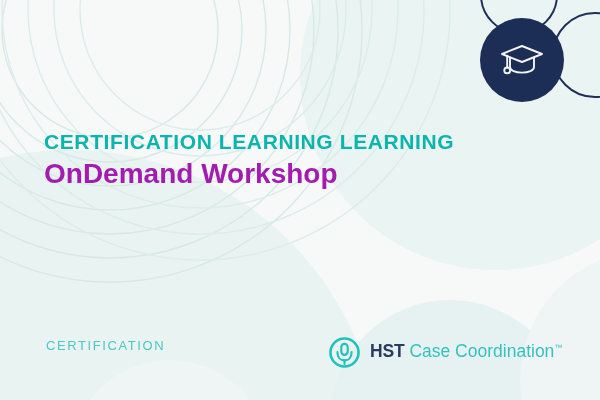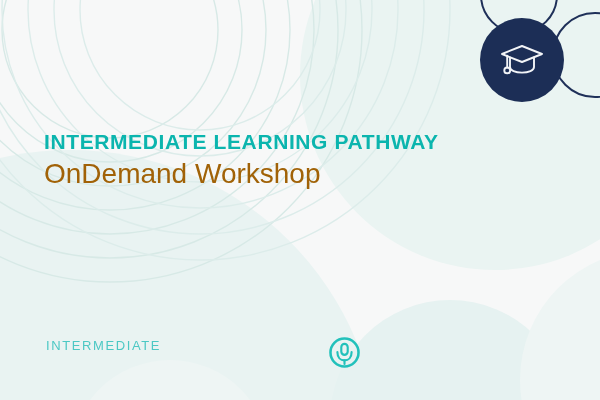--- a/index.html
+++ b/index.html
@@ -130,22 +130,22 @@
   }
   .title-main {
     font-size: 31px;
     font-weight: bold;
     color: #0bb5ae;
     margin: 34px 0 0 0;
     line-height: 1.1;
   }
   .title-sub {
     font-size: 28px;
-    font-weight: normal;
-    color: #a16207;
+    font-weight: bold;
+    color: #a21caf;
     margin: 5px 0 0 0;
     line-height: 1.15;
   }
 
   
   .level {
     position: absolute;
     left: 46px;
     top: 338px;
     font-size: 13px;
@@ -231,28 +231,31 @@
           <path d="M23 5 L43 13 L23 21 L3 13 Z"></path>
           <path d="M11 16.5 V26 C11 29.4 16.4 31.6 23 31.6 C29.6 31.6 35 29.4 35 26 V16.5"></path>
           <path d="M8.2 14.6 V26.5"></path>
         </g>
         <circle cx="8.2" cy="29.4" r="2.9" fill="none" stroke="#f2f4f7" stroke-width="1.9"></circle>
       </svg>
     </div>
   </div>
 
   <div class="content">
-    <p class="eyebrow">INTERMEDIATE LEARNING PATHWAY</p>
+    <p class="eyebrow">CERTIFICATION LEARNING LEARNING</p>
     <p class="title-sub">OnDemand Workshop</p>
   </div>
 
-  <div class="level">INTERMEDIATE</div>
+  <div class="level">CERTIFICATION</div>
 
   <div class="logo">
     <svg class="logo-mark" viewBox="0 0 40 40">
       <circle cx="20" cy="20" r="17" fill="none" stroke="#22c1bb" stroke-width="3.1"></circle>
       <rect x="16.1" y="9.6" width="7.8" height="13.2" rx="3.9" fill="none" stroke="#22c1bb" stroke-width="2.6"></rect>
       <path d="M11.4 19.6 C11.4 26.1 15.2 29.6 20 29.6 C24.8 29.6 28.6 26.1 28.6 19.6" fill="none" stroke="#22c1bb" stroke-width="2.6" stroke-linecap="round"></path>
       <path d="M20 29.6 V34" fill="none" stroke="#22c1bb" stroke-width="2.6" stroke-linecap="round"></path>
     </svg>
+    <div class="logo-text">
+      <span class="logo-hst">HST</span><span class="logo-cc">Case Coordination</span><span class="logo-tm">™</span>
+    </div>
   </div>
 
 </div>
 
 </body></html>

